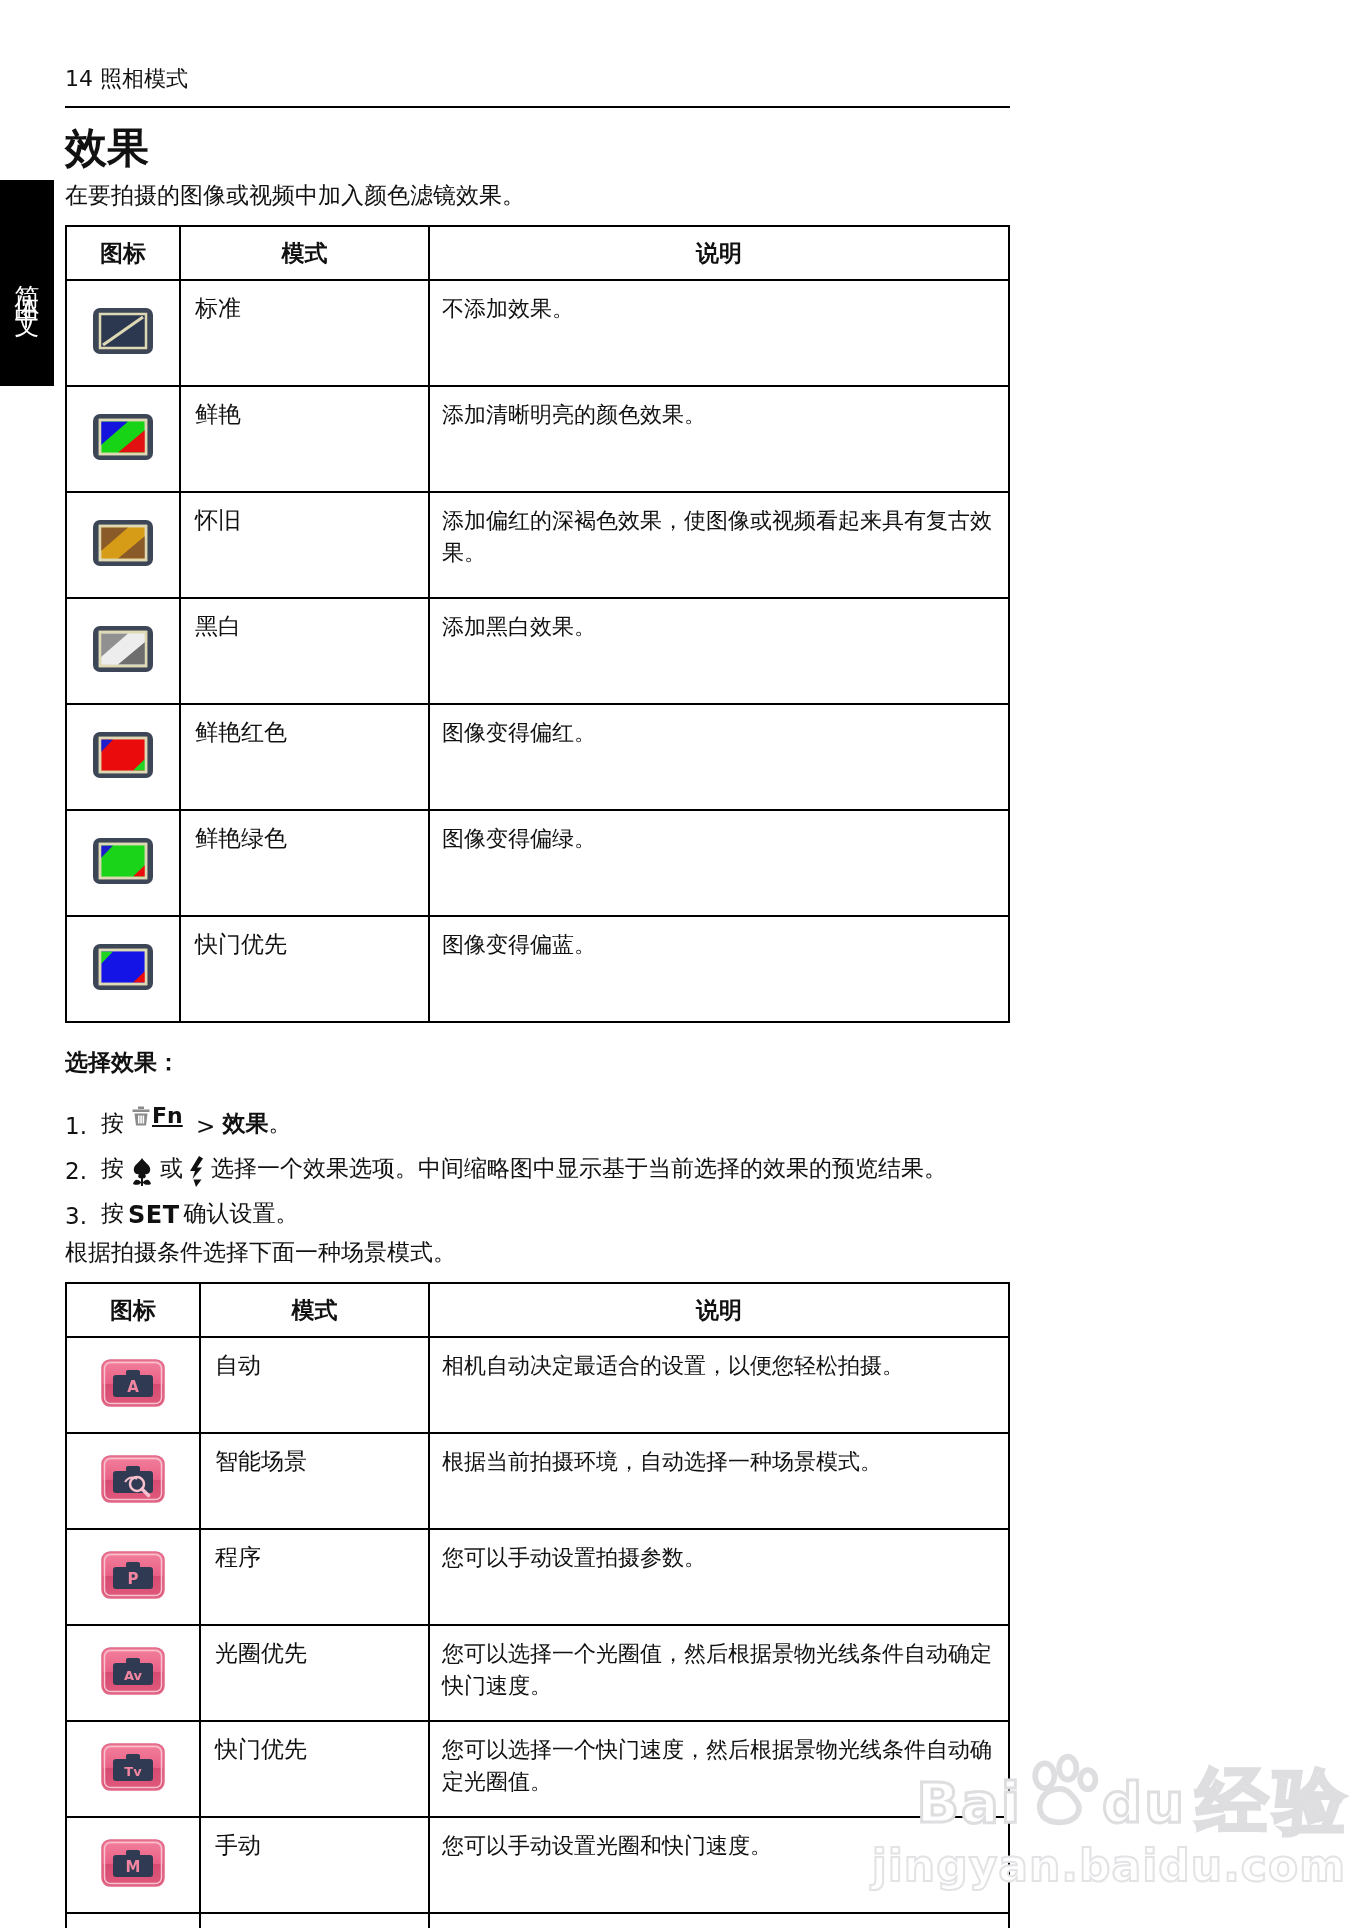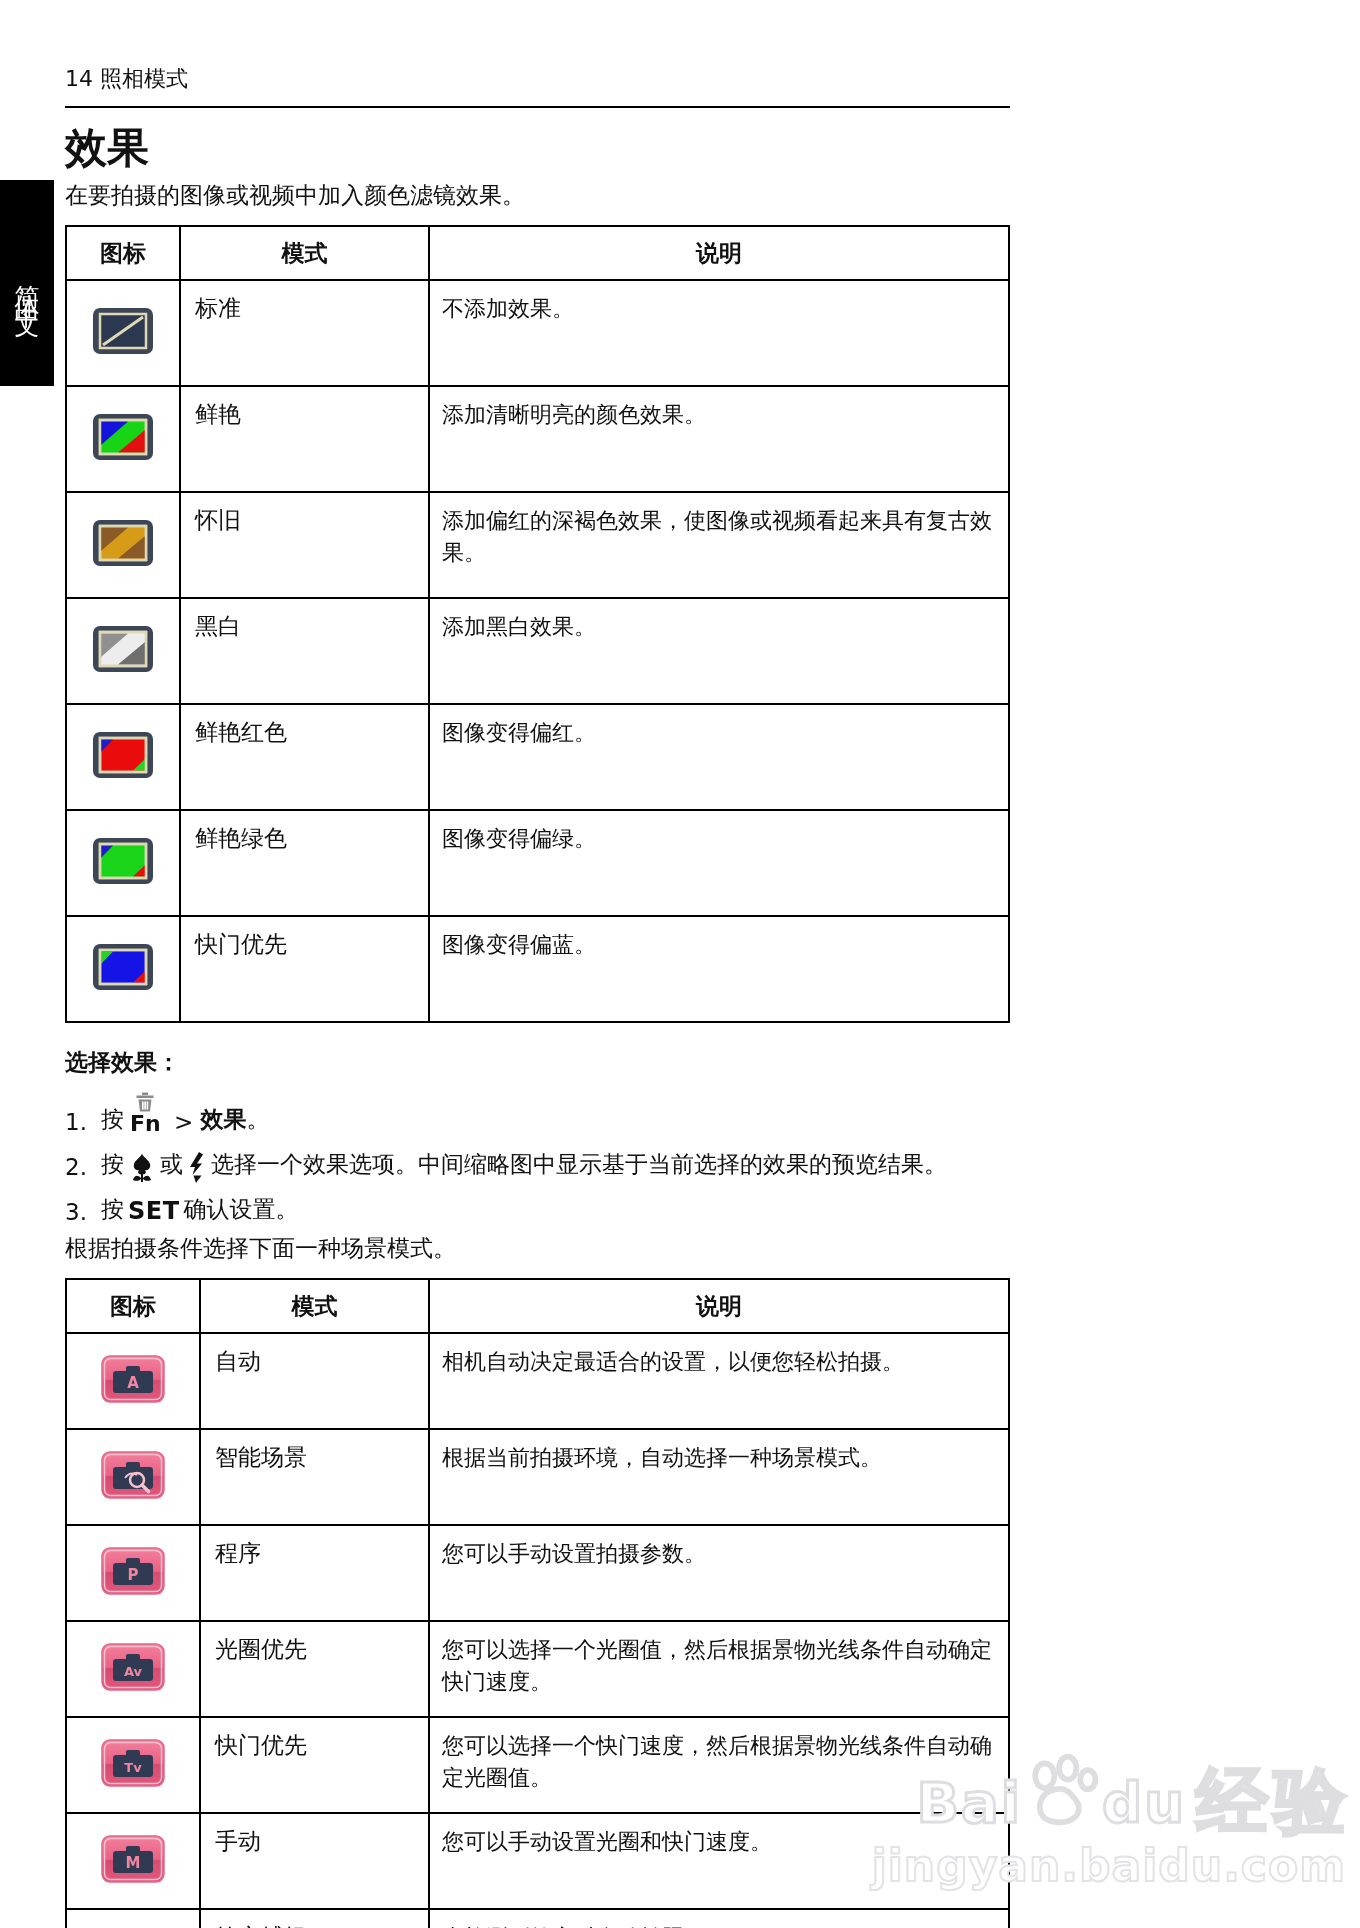--- a/index.html
+++ b/index.html
@@ -27,21 +27,21 @@
   .t2 .c1 { width:130px; } .t2 .c2 { width:225px; }
   td.icon-cell { text-align:center; vertical-align:middle; }
   td.mode-cell { vertical-align:top; padding:12px 4px 0 14px; font-size:23px; }
   td.desc-cell { vertical-align:top; padding:12px 4px 8px 12px; font-size:22px; line-height:1.45; }
   .t1 td { height:84px; }
   .t2 td { height:74px; }
   .select-head { margin:24px 0 0 0; font-size:23px; font-weight:800; }
   .step { display:flex; align-items:flex-end; font-size:23px; margin-top:14px; }
   .step .stepnum { width:36px; flex:0 0 36px; }
   .step .t { white-space:pre; }
-  .fn-stack { display:inline-flex; flex-direction:column; align-items:center; margin:0 6px; }
+  .fn-stack { display:inline-flex; flex-direction:row; align-items:center; margin:12px 6px;text-decoration:underline; }
   .fn-label { font-weight:800; font-size:22px; line-height:1; margin-top:1px; }
   .bold { font-weight:800; }
   .set-label { font-weight:700; font-size:24px; margin:0 4px; letter-spacing:0.5px; }
   .inline-icon { margin:0 5px; align-self:flex-end; position:relative; top:3px; }
   .watermark { position:absolute; right:8px; top:1752px; display:flex; align-items:center; pointer-events:none; }
   .wm-latin { font-size:56px; font-weight:800; color:#fff; -webkit-text-stroke:3px #dedee1; letter-spacing:2px; }
   .wm-cjk { font-size:72px; font-weight:800; color:#fff; -webkit-text-stroke:3px #dedee1; margin-left:10px; letter-spacing:6px; }
   .wm-paw { margin:0 -4px 18px -4px; }
   .watermark-sub { position:absolute; right:14px; top:1840px; font-size:44px; font-weight:700;
     color:#fff; -webkit-text-stroke:2px #e3e3e6; letter-spacing:1px; pointer-events:none; }

